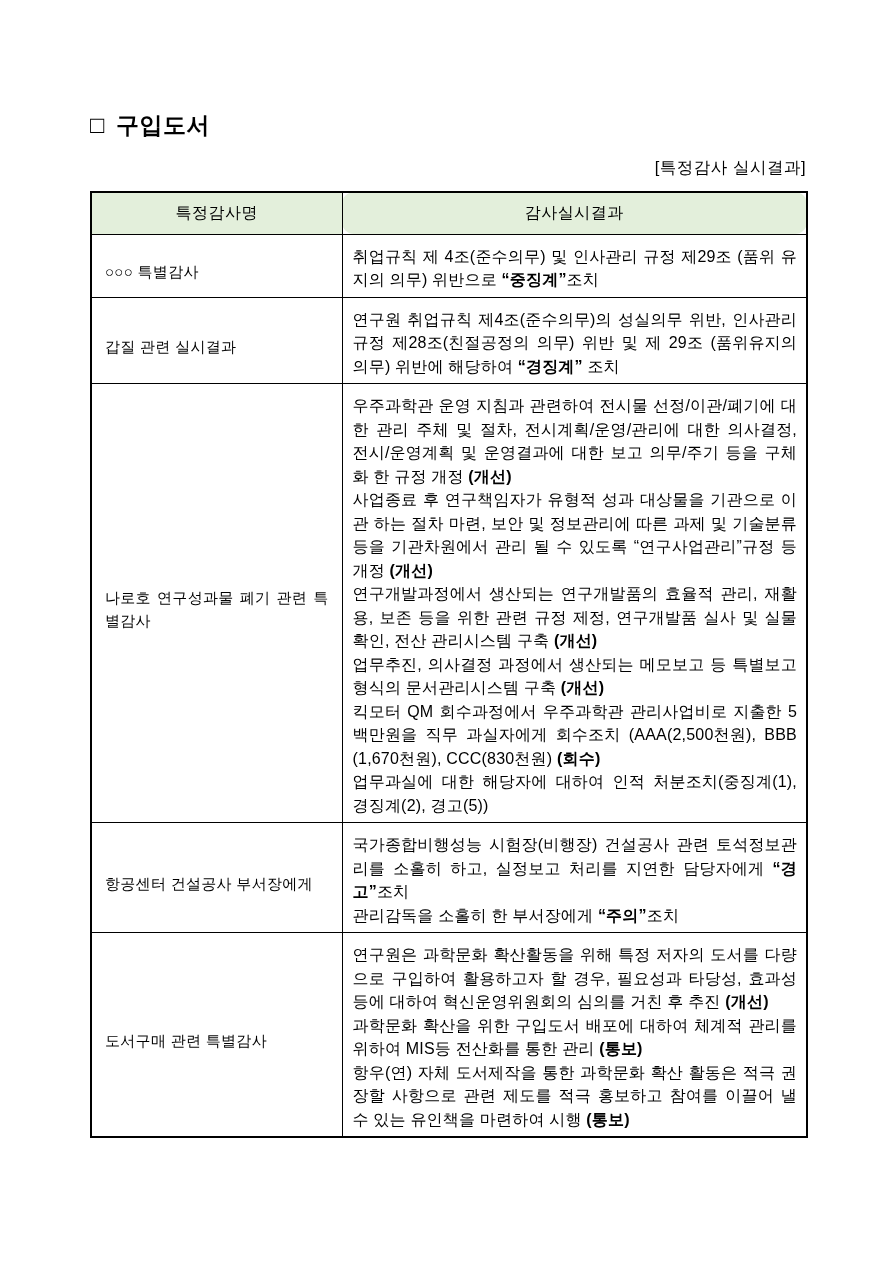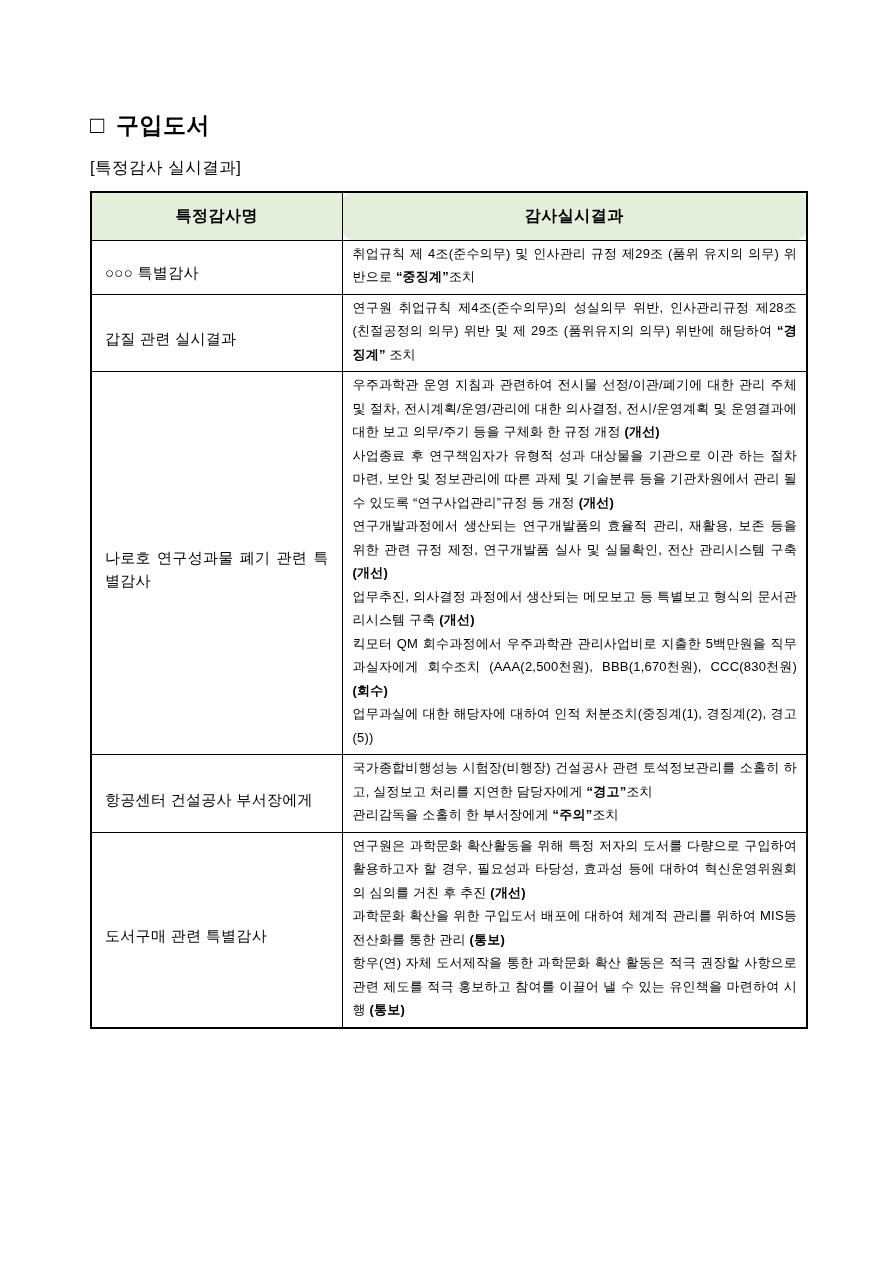--- a/index.html
+++ b/index.html
@@ -25,63 +25,63 @@
   }
   .doc-title .marker {
     font-weight: 400;
     font-size: 24px;
     line-height: 1;
     transform: translateY(-1px);
   }
 
   .table-caption {
     width: 716px;
-    text-align: left;
+    text-align: right;
     font-size: 16.5px;
     margin: 0 0 12px 0;
     letter-spacing: 0.5px;
   }
 
   table.audit-table {
     width: 716px;
     border-collapse: collapse;
     table-layout: fixed;
     border: 2px solid #000000;
   }
   table.audit-table th,
   table.audit-table td {
     border: 1px solid #000000;
     box-sizing: border-box;
   }
   table.audit-table th {
-    height: 48px;
+    height: 42px;
     font-size: 16px;
-    font-weight: bold;
+    font-weight: normal;
     text-align: center;
     vertical-align: middle;
     letter-spacing: 0.5px;
     padding: 2px 4px;
   }
   col.c-name { width: 251px; }
   col.c-result { width: 465px; }
 
   td.name-cell {
     vertical-align: middle;
     font-size: 15px;
     line-height: 23.5px;
     padding: 17px 13px 5px 13px;
     text-align: justify;
     word-break: break-all;
     letter-spacing: 0.3px;
   }
   td.result-cell {
     vertical-align: middle;
-    font-size: 13px;
+    font-size: 16px;
     line-height: 23.5px;
-    padding: 1px 9px 5px 10px;
+    padding: 10px 9px 5px 10px;
     letter-spacing: 0.2px;
   }
   .para {
     text-align: justify;
     word-break: break-all;
     margin: 0;
   }
   .b { font-weight: bold; }
 </style>
 </head>

